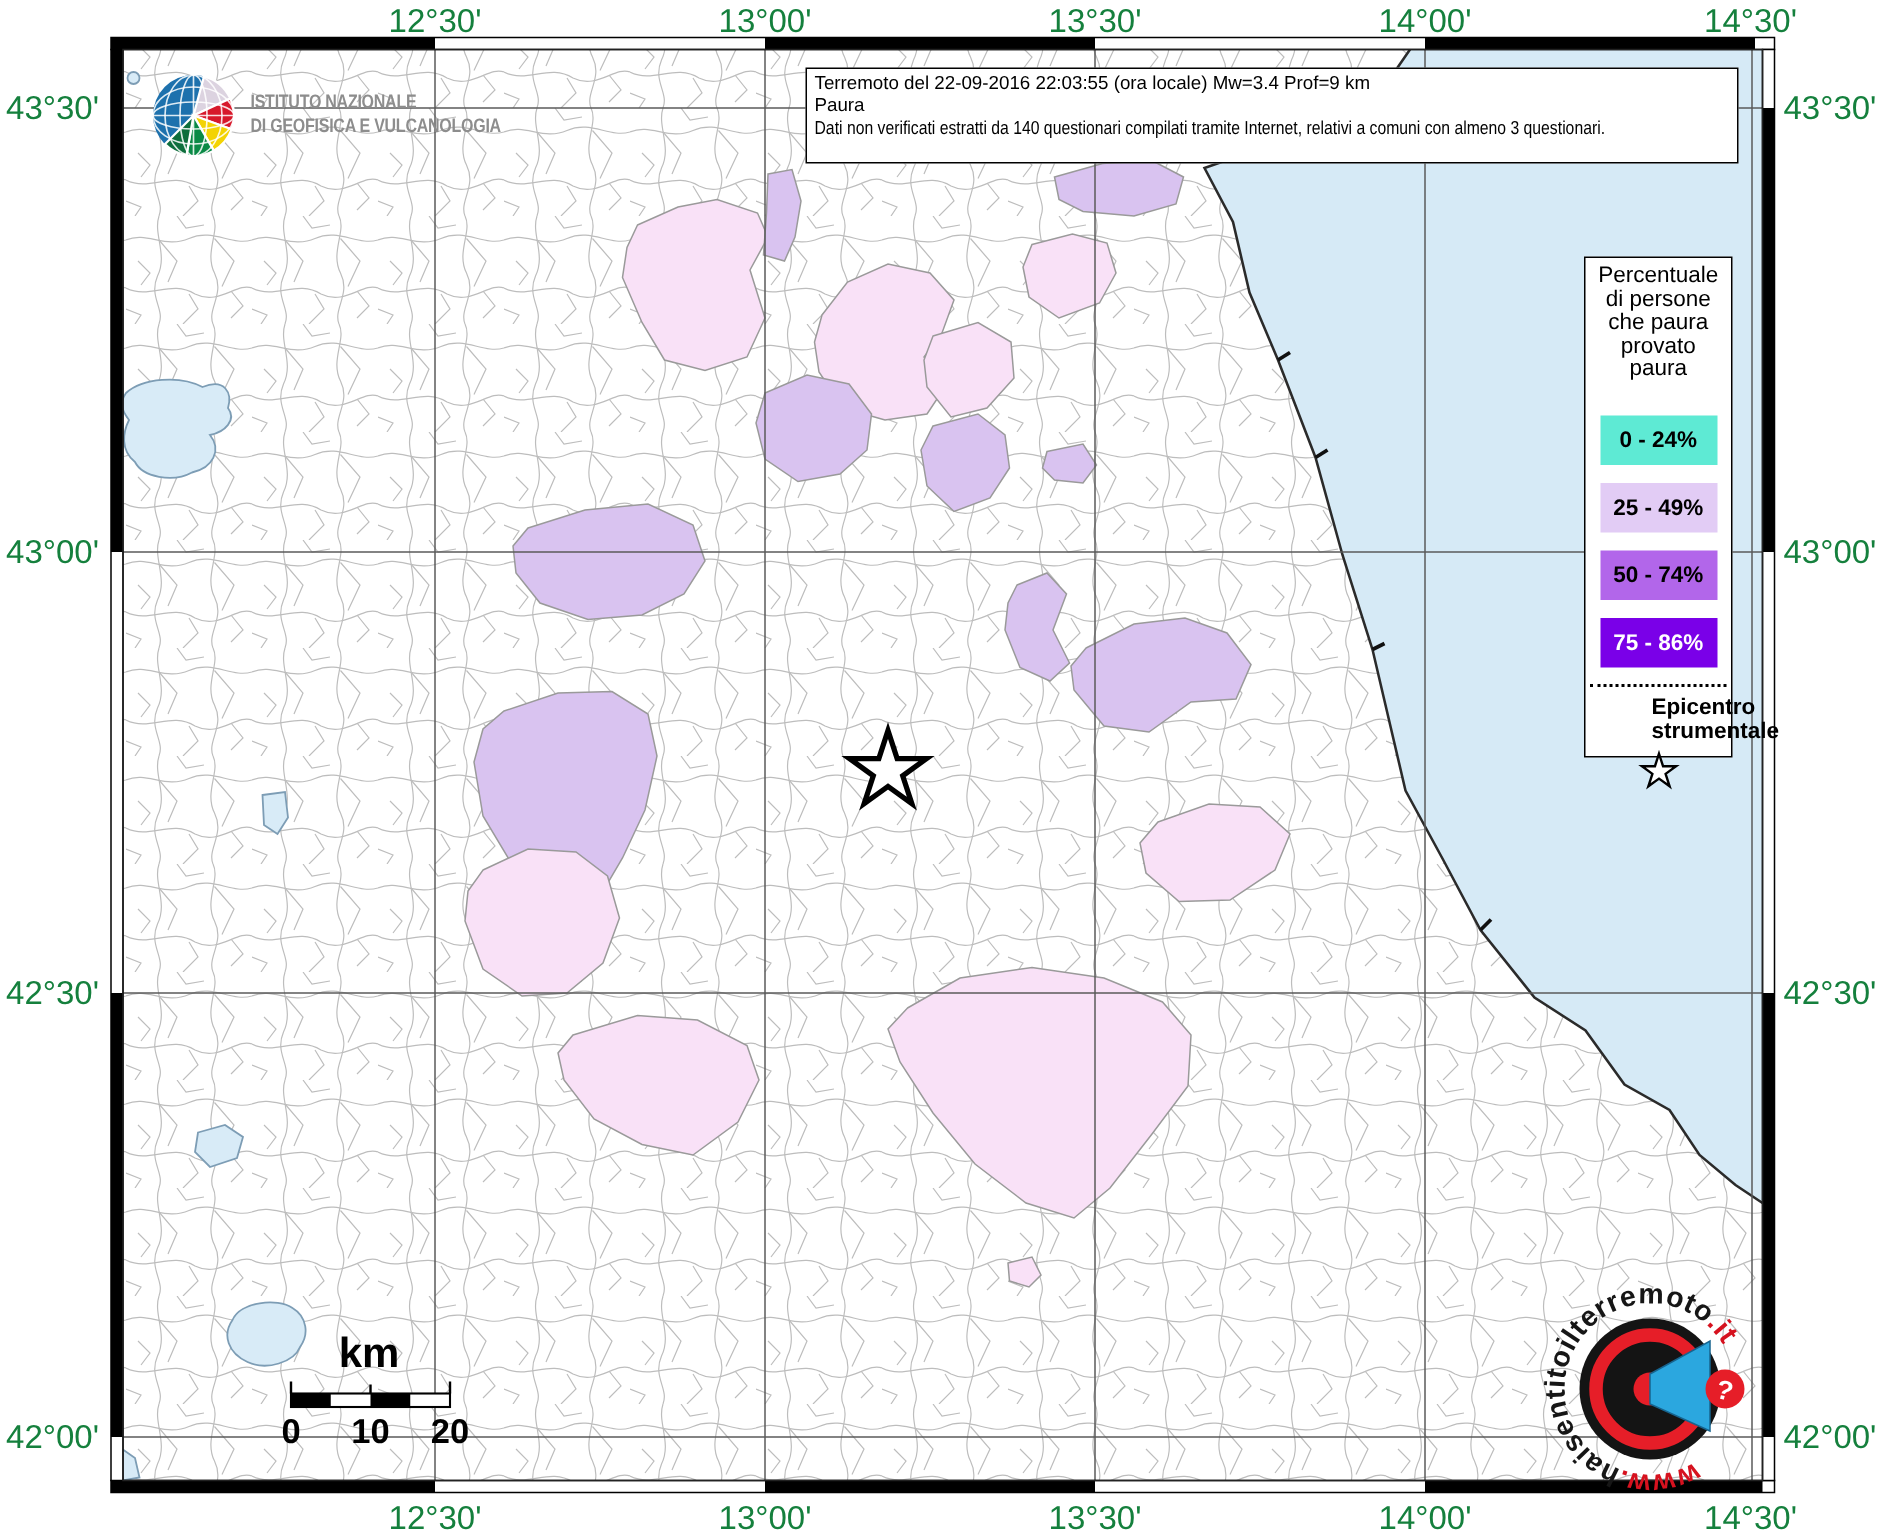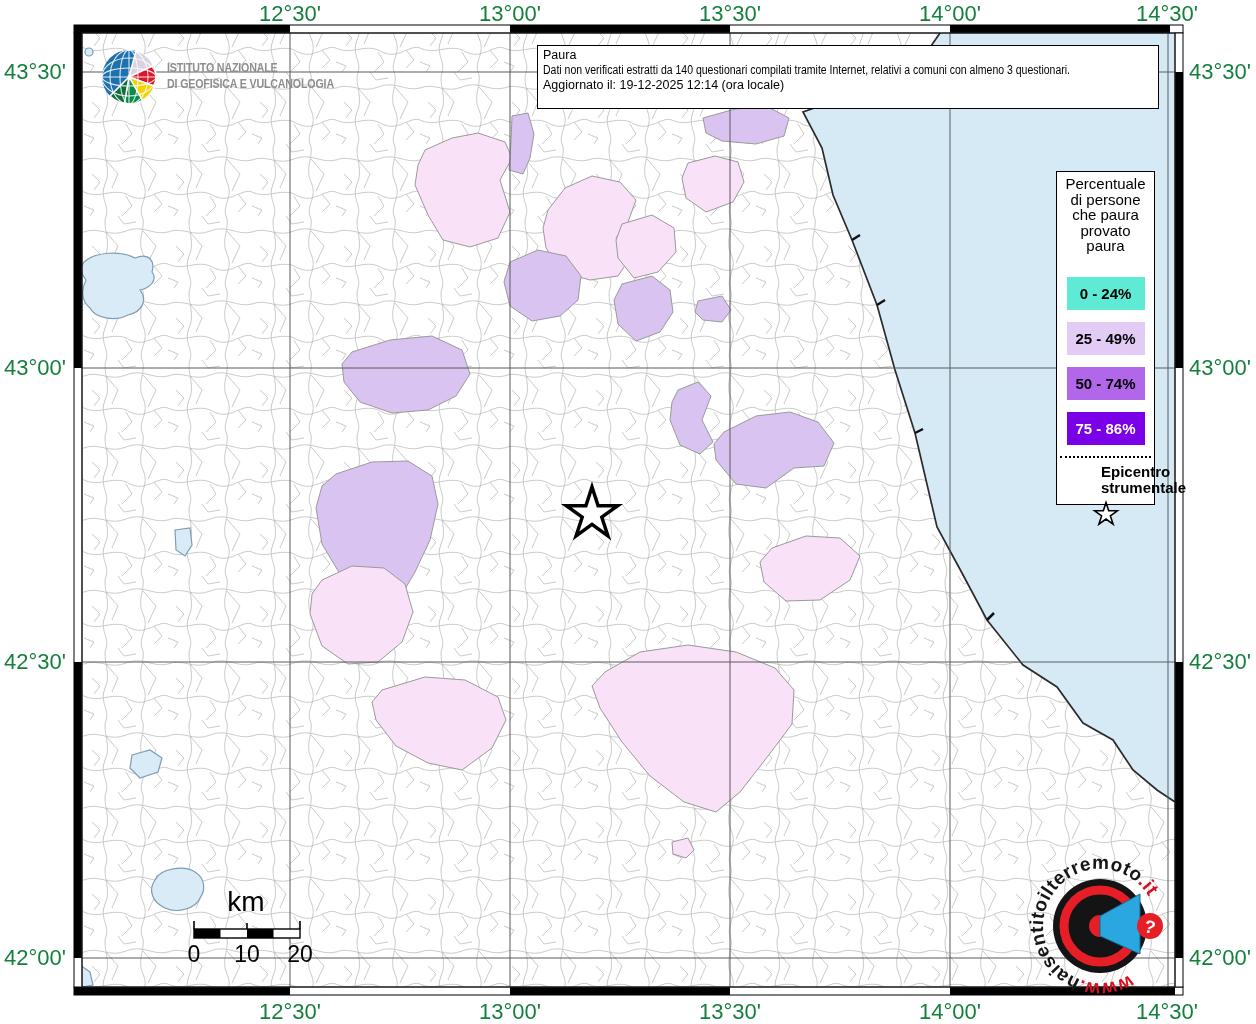--- a/index.html
+++ b/index.html
@@ -31,21 +31,21 @@
     line-height:33px;color:#000;}
   .sw1{background:#5eead4;margin-top:23px;}
   .sw2{background:#e2ccf5;}
   .sw3{background:#b266ea;}
   .sw4{background:#7a00e8;color:#fff;}
   .lg-divider{border-top:2px dotted #000;margin:11px 3px 6px 3px;height:0;}
   .lg-epi{font-size:15px;font-weight:bold;line-height:16px;margin-left:44px;}
   .lg-star{margin-top:3px;}
 
   
-  .sb-label{position:absolute;z-index:3;color:#000;}
+  .sb-label{position:absolute;z-index:3;color:#000;font-weight:bold;}
   #sb-km{left:206px;top:886px;width:80px;text-align:center;font-size:28px;}
   .sb-tick{width:50px;text-align:center;font-size:23px;top:941px;}
 </style>
 </head>
 <body>
 
 <div id="stage">
 
 <svg id="mapsvg" width="1256" height="1024" viewBox="0 0 1256 1024">
   <defs>
@@ -201,23 +201,23 @@
 <div class="axis-label ax-v ax-left" style="left:2px;top:59px;">43°30'</div>
 <div class="axis-label ax-v ax-left" style="left:2px;top:355px;">43°00'</div>
 <div class="axis-label ax-v ax-left" style="left:2px;top:649px;">42°30'</div>
 <div class="axis-label ax-v ax-left" style="left:2px;top:945px;">42°00'</div>
 <div class="axis-label ax-v ax-right" style="left:1189px;top:59px;">43°30'</div>
 <div class="axis-label ax-v ax-right" style="left:1189px;top:355px;">43°00'</div>
 <div class="axis-label ax-v ax-right" style="left:1189px;top:649px;">42°30'</div>
 <div class="axis-label ax-v ax-right" style="left:1189px;top:945px;">42°00'</div>
 
 <div id="header-box">
+  <div>Terremoto del 22-09-2016 22:03:55 (ora locale) Mw=3.4 Prof=9 km</div>
   <div>Paura</div>
   <div class="squeeze">Dati non verificati estratti da 140 questionari compilati tramite Internet, relativi a comuni con almeno 3 questionari.</div>
-  <div>Aggiornato il: 19-12-2025 12:14 (ora locale)</div>
 </div>
 
 <div id="ingv-text">
   <div>ISTITUTO NAZIONALE</div>
   <div>DI GEOFISICA E VULCANOLOGIA</div>
 </div>
 
 <div id="legend-box">
   <div class="lg-title">Percentuale</div>
   <div class="lg-title">di persone</div>

